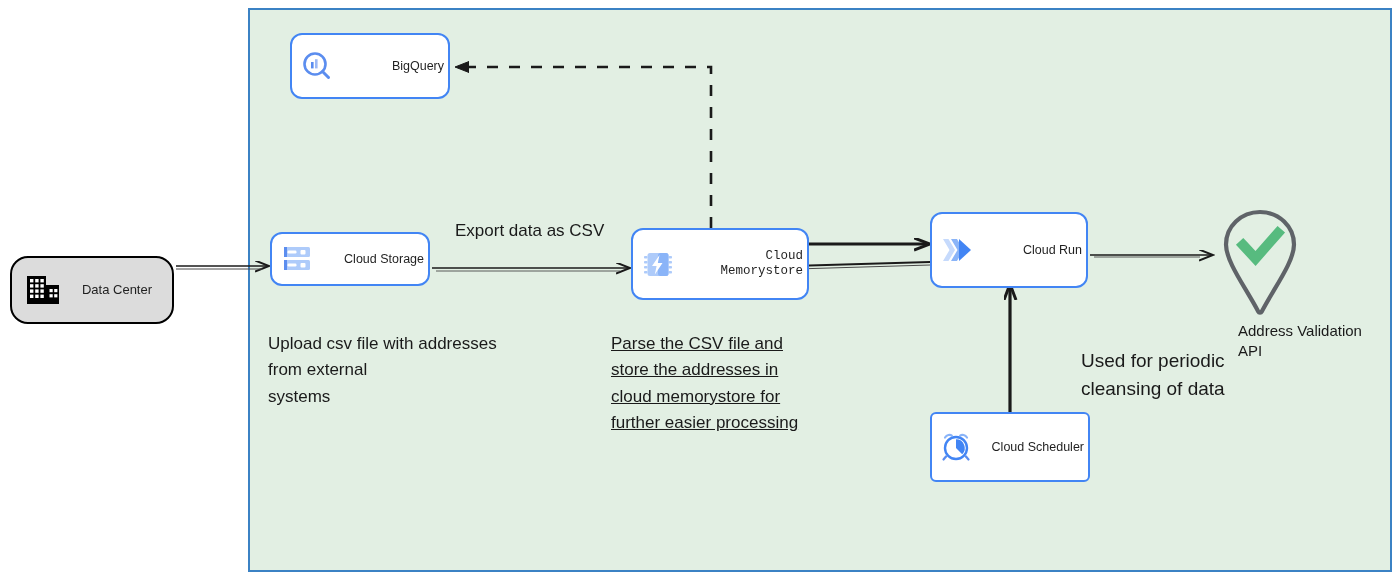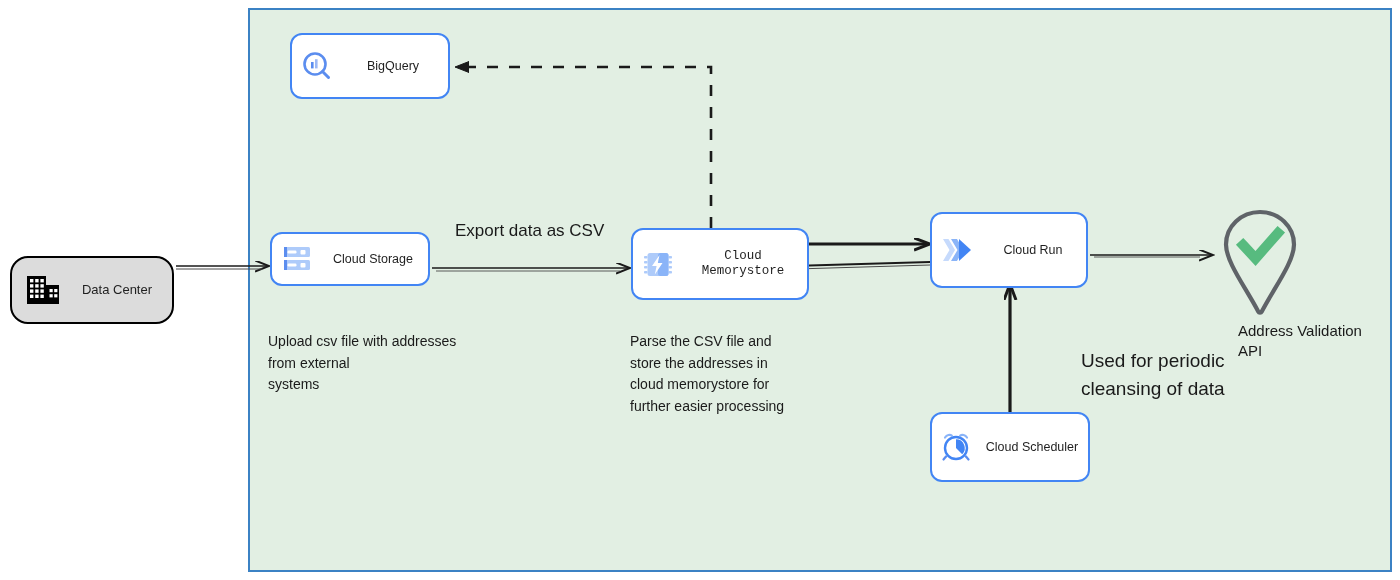--- a/index.html
+++ b/index.html
@@ -52,21 +52,21 @@
     flex: 0 0 auto;
     display: flex;
     align-items: center;
     justify-content: center;
   }
   .node .node-label {
     flex: 1 1 auto;
     font-size: 12.5px;
     color: #1f1f1f;
     line-height: 1.18;
-    text-align: center;
+    text-align: right;
     padding-right: 4px;
   }
   
   .node.onprem {
     background: #dcdcdc;
     border: 2px solid #000000;
     border-radius: 18px;
   }
   .node.onprem .node-label {
     font-size: 13px;
@@ -77,34 +77,34 @@
   #node-datacenter   { left: 10px;  top: 233px; width: 164px; height: 68px; margin-top: 23px; }
   #node-datacenter .node-icon { width: 62px; }
   #node-bigquery     { left: 290px; top: 33px;  width: 160px; height: 66px; }
   #node-bigquery .node-icon { width: 50px; }
   #node-cloudstorage { left: 270px; top: 232px; width: 160px; height: 54px; }
   #node-cloudstorage .node-icon { width: 50px; }
   #node-memorystore  { left: 631px; top: 228px; width: 178px; height: 72px; font-family: Liberation Mono, monospace; }
   #node-memorystore .node-icon { width: 50px; }
   #node-cloudrun     { left: 930px; top: 212px; width: 158px; height: 76px; }
   #node-cloudrun .node-icon { width: 52px; }
-  #node-scheduler    { left: 930px; top: 412px; width: 160px; height: 70px; }
+  #node-scheduler    { left: 930px; top: 412px; width: 160px; height: 70px; border-radius: 6px; }
   #node-scheduler .node-icon { width: 48px; }
   
   .diagram-text {
     position: absolute;
     color: #1a1a1a;
-    font-size: 14px;
+    font-size: 17px;
     line-height: 1.55;
     white-space: pre-line;
   }
   #label-store-bq     { left: 496px; top: 31px;  font-size: 17px; }
   #label-export-csv   { left: 455px; top: 218px; font-size: 17px; }
   #text-upload        { left: 268px; top: 331px; width: 300px; }
-  #text-parse         { left: 630px; top: 331px; width: 300px; }
+  #text-parse         { left: 611px; top: 331px; width: 300px; text-decoration: underline; }
   #label-periodic     { left: 1081px; top: 347px; width: 210px; font-size: 19px; line-height: 1.45; }
   #label-avapi        { left: 1238px; top: 321px; width: 160px; font-size: 15px; line-height: 1.35; }
   
   #avapi-pin {
     position: absolute;
     left: 1218px;
     top: 208px;
     width: 84px;
     height: 110px;
   }

